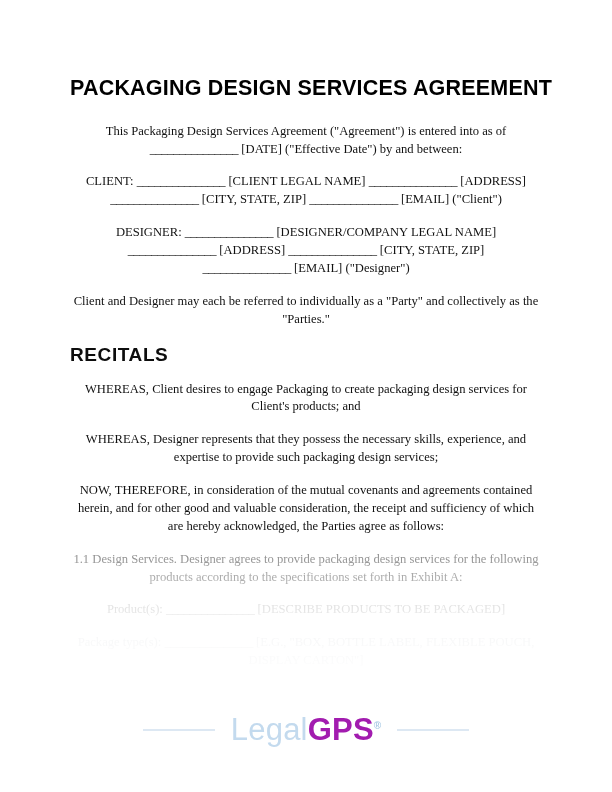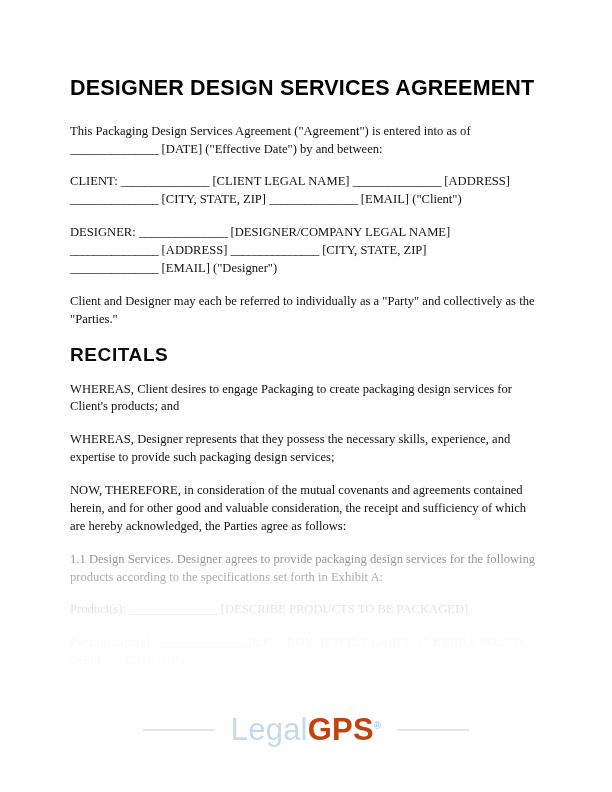--- a/index.html
+++ b/index.html
@@ -42,21 +42,21 @@
     white-space: nowrap;
   }
 
   
   .para {
     font-family: "Liberation Serif", "DejaVu Serif", serif;
     font-size: 12.6px;
     line-height: 1.42;
     color: #111111;
     margin: 0 0 15px 0;
-    text-align: left;
+    text-align: center;
   }
 
   .blank { letter-spacing: -0.4px; }
 
   b, .bold { font-weight: normal; }
 
   
   .h-sans {
     font-family: "Liberation Sans", "DejaVu Sans", sans-serif;
     font-weight: bold;
@@ -115,38 +115,38 @@
     white-space: nowrap;
     position: relative;
     top: -1px;
   }
   .logo .legal {
     color: #c3daee;
     font-weight: normal;
     letter-spacing: 0.2px;
   }
   .logo .gps {
-    color: #c2410c;
+    color: #a21caf;
     font-weight: bold;
     letter-spacing: 0.2px;
   }
   .logo .reg {
     color: #a9cae5;
     font-size: 10px;
     vertical-align: super;
     font-weight: bold;
   }
 </style>
 </head>
 <body>
 
 <div class="page">
   <div class="content">
 
-    <h1 class="doc-title">DESIGNER DESIGN SERVICES AGREEMENT</h1>
+    <h1 class="doc-title">PACKAGING DESIGN SERVICES AGREEMENT</h1>
 
     <p class="para">
       <span>This Packaging Design Services Agreement ("Agreement") is entered into as of</span><br>
       <span class="blank">_______________</span><span> [DATE] ("Effective Date") by and between:</span>
     </p>
 
     <p class="para">
       <b>CLIENT:</b>
       <span class="blank">_______________</span><span> [CLIENT LEGAL NAME] </span><span class="blank">_______________</span><span> [ADDRESS]</span><br>
       <span class="blank">_______________</span><span> [CITY, STATE, ZIP] </span><span class="blank">_______________</span><span> [EMAIL] ("Client")</span>

